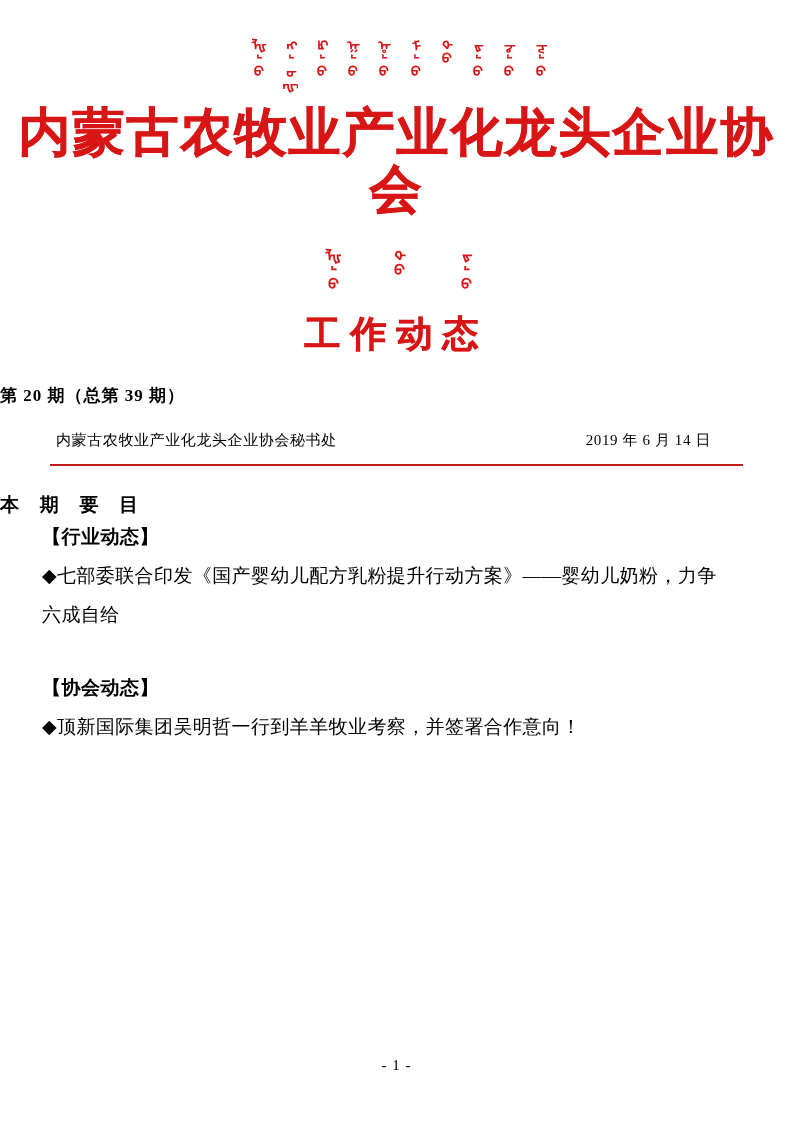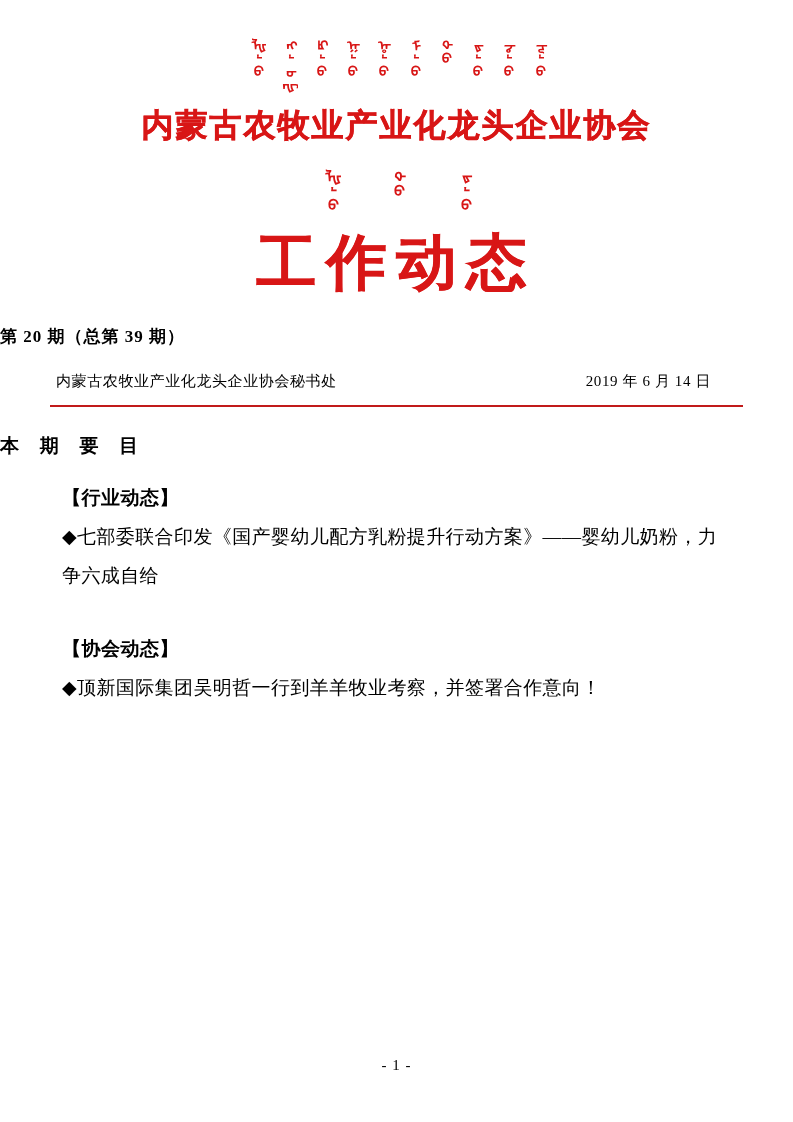--- a/index.html
+++ b/index.html
@@ -46,23 +46,23 @@
     letter-spacing: 0px;
     writing-mode: vertical-lr;
     text-orientation: upright;
     white-space: nowrap;
     transform: scaleX(1.15);
   }
 
   .org-name {
     margin-top: 8px;
     color: #d81616;
-    font-family: Liberation Serif, serif;
-    font-weight: bold;
-    font-size: 32px;
+    font-family: Liberation Mono, monospace;
+    font-weight: bold;
+    font-size: 52px;
     letter-spacing: 2px;
     line-height: 1.1;
     -webkit-text-stroke: 0.6px #d81616;
   }
 
   .mongolian-row-2 {
     display: flex;
     justify-content: center;
     align-items: flex-start;
     gap: 52px;
@@ -71,24 +71,24 @@
   }
 
   .mongolian-row-2 .mong-glyph {
     font-size: 14px;
   }
 
   .bulletin-title {
     color: #d81616;
     font-family: "DejaVu Sans", "Liberation Sans", sans-serif;
     font-weight: bold;
-    font-size: 60px;
+    font-size: 36px;
     letter-spacing: 10px;
     line-height: 1.1;
-    margin-top: 8px;
+    margin-top: 14px;
     -webkit-text-stroke: 0.6px #d81616;
   }
 
   .issue-line {
     text-align: left;
     font-family: "Liberation Serif", serif;
     font-weight: bold;
     font-size: 17px;
     letter-spacing: 1px;
     margin-top: 30px;
@@ -117,22 +117,21 @@
   
   .contents-title {
     text-align: left;
     font-size: 19px;
     font-weight: bold;
     letter-spacing: 8px;
     margin-top: 26px;
   }
 
   .body-block {
-    padding: 0 62px 0 62px;
-    margin-top: 20px;
+    padding: 0 62px 0 42px;
   }
 
   .section-head {
     font-size: 19px;
     font-weight: bold;
     line-height: 2.05;
     letter-spacing: 0.5px;
   }
 
   .entry {

